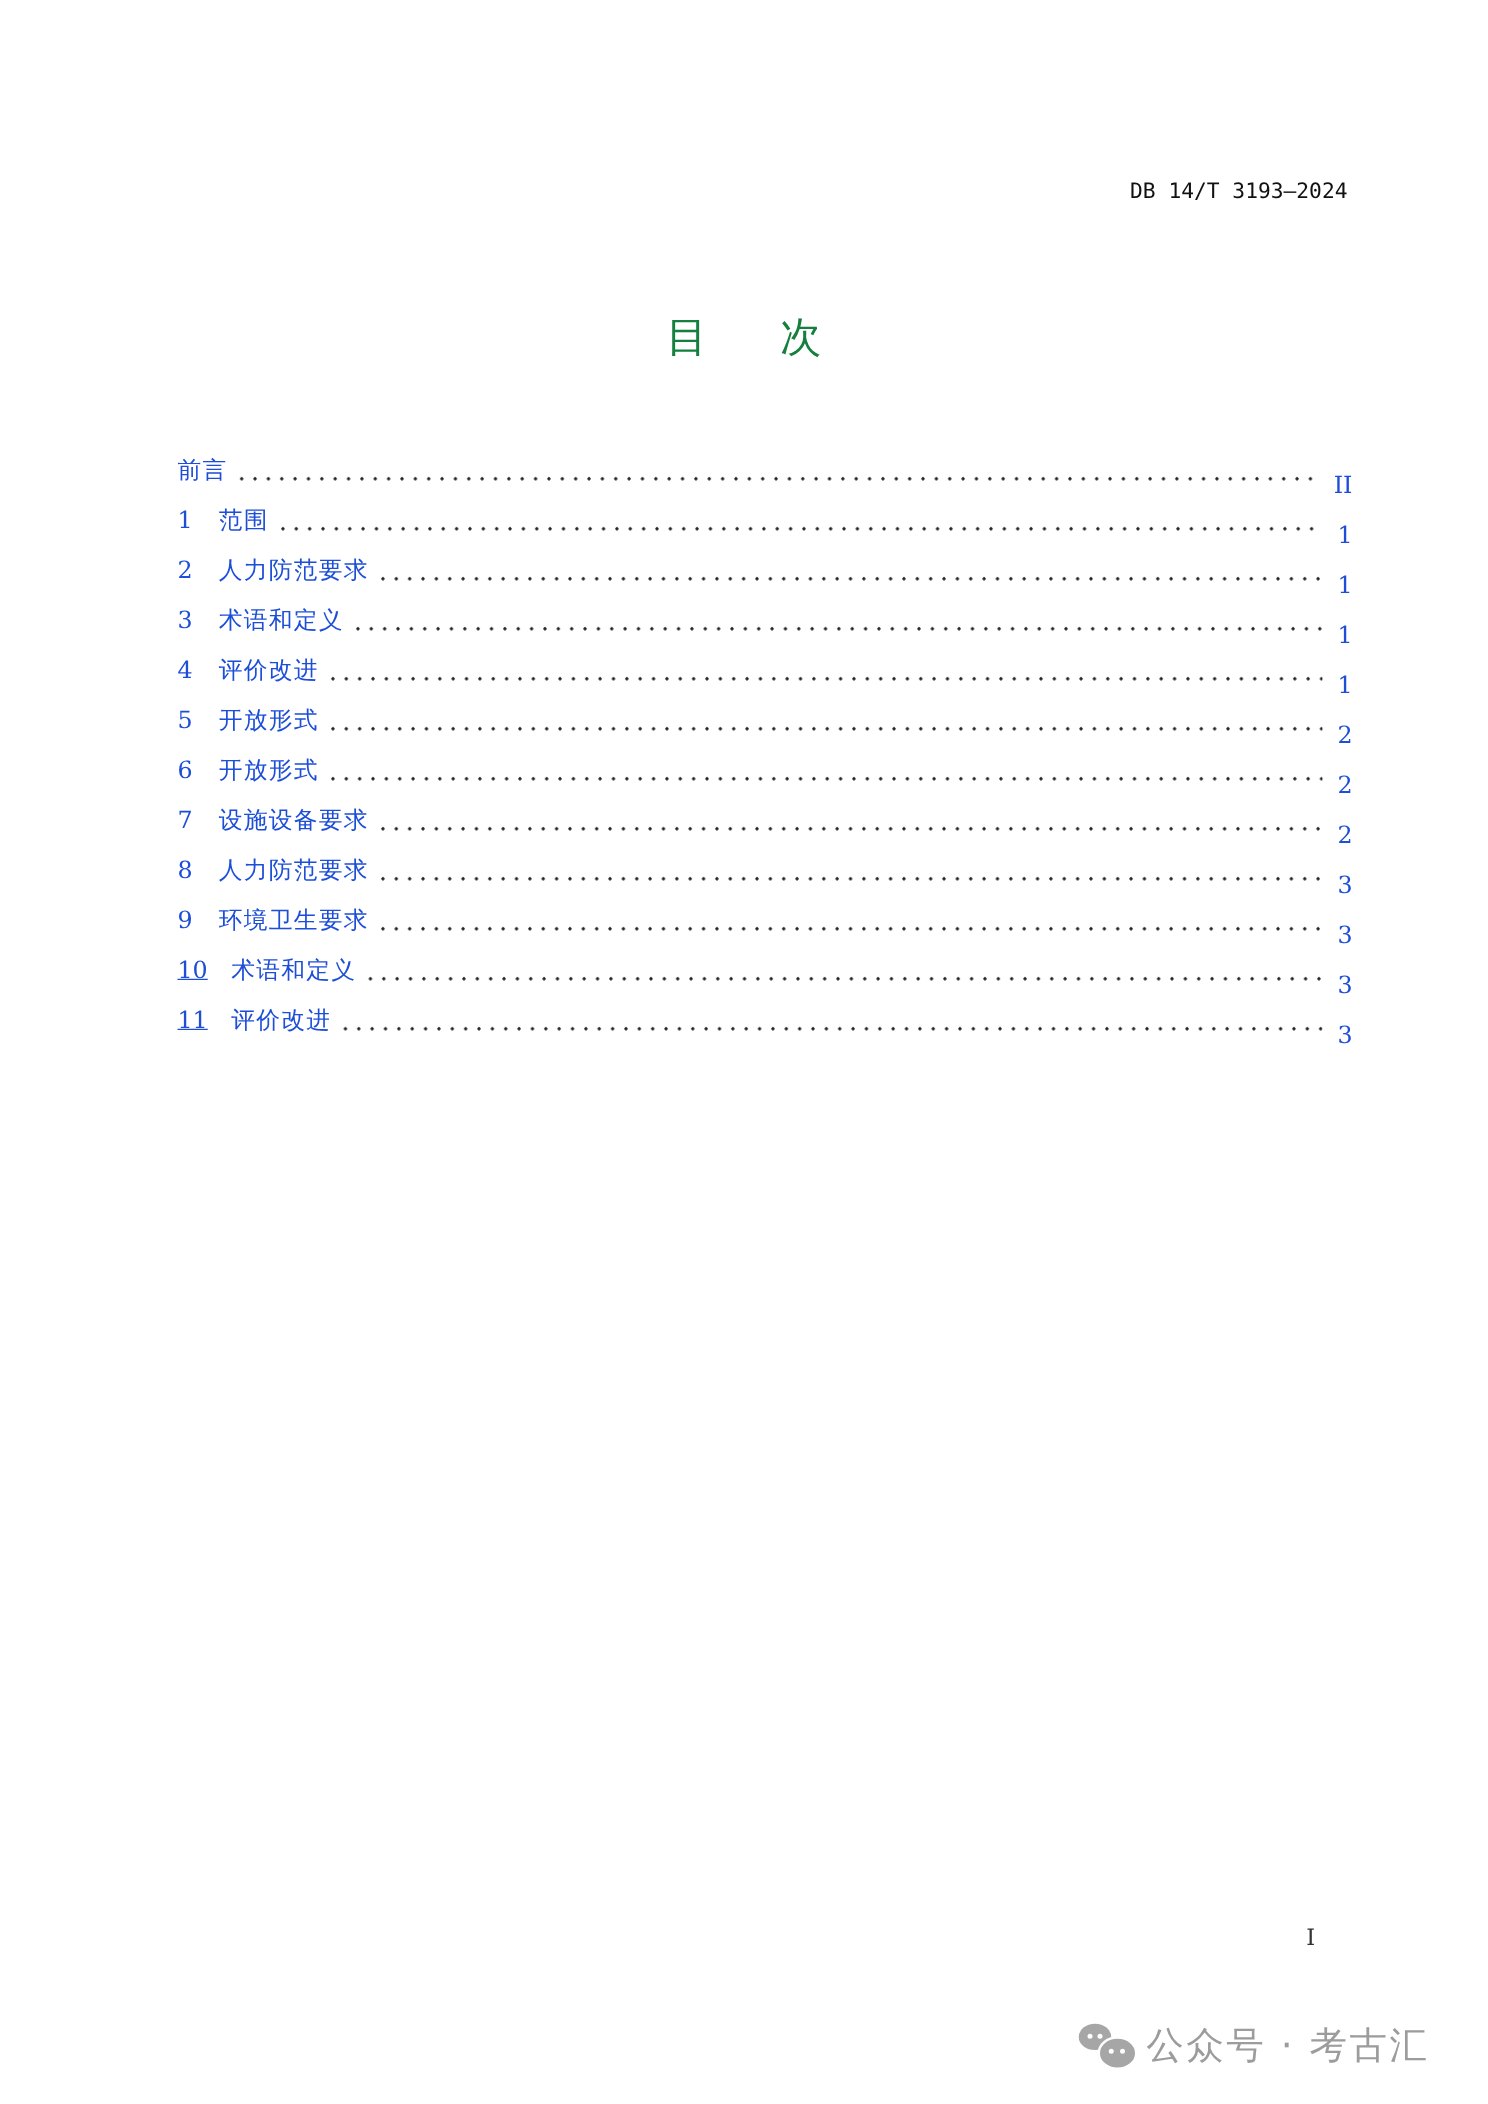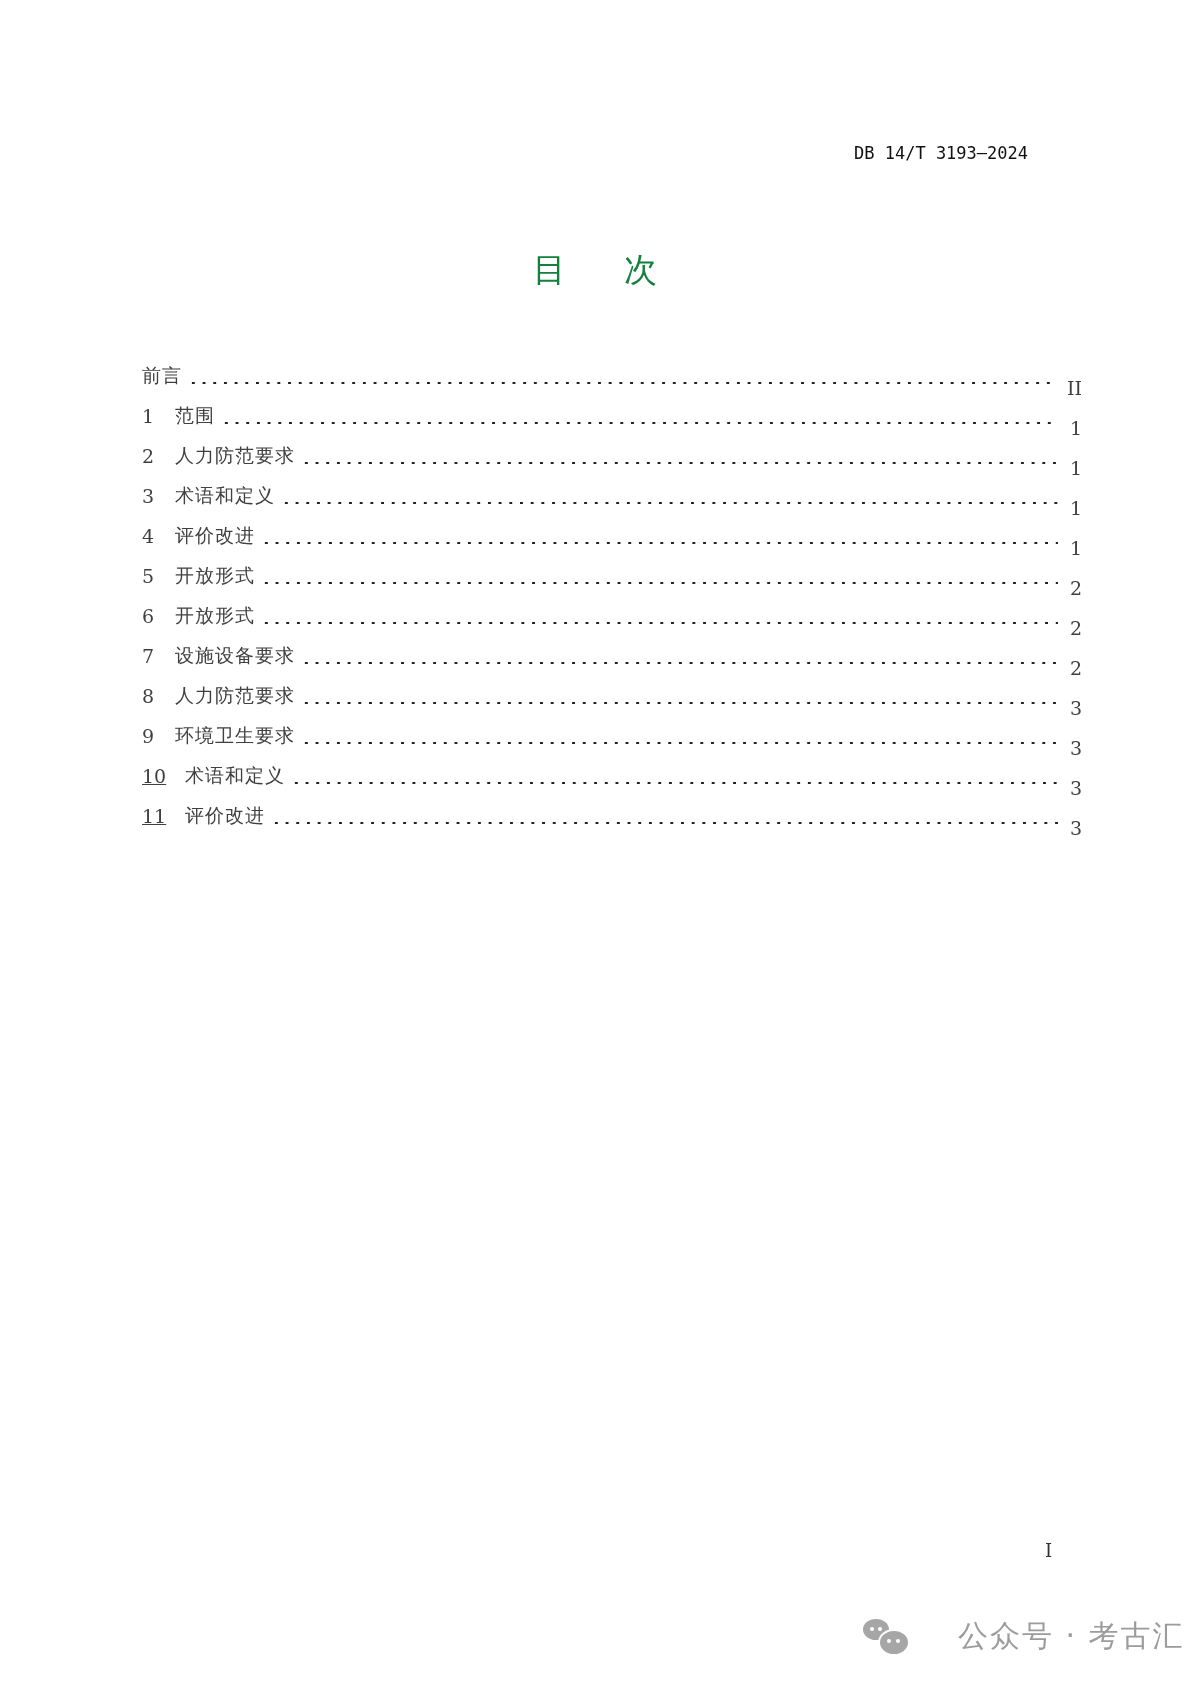--- a/index.html
+++ b/index.html
@@ -1,37 +1,37 @@
 <!DOCTYPE html>
 <html><head>
 <meta charset="utf-8">
 <style>
   html, body { margin:0; padding:0; background:#ffffff; }
   body { width:1190px; height:1683px; position:relative; overflow:hidden;
          font-family:"DejaVu Serif", "Liberation Serif", serif; color:#1a1a1a; }
-  .doc-code { position:absolute; left:838px; top:143px; width:190px; text-align:right;
+  .doc-code { position:absolute; left:888px; top:143px; width:190px; text-align:right;
               font-family:"DejaVu Sans Mono","Liberation Mono", monospace; font-size:17px;
               letter-spacing:0px; color:#111; white-space:nowrap; }
   .title { position:absolute; left:0; width:1190px; top:248px; text-align:center;
            font-family:"DejaVu Sans","Liberation Sans", sans-serif; font-size:33px; color:#15803d; }
   .title span { display:inline-block; }
   .title .gap { width:58px; }
   .toc { position:absolute; left:142px; top:356px; width:940px; }
-  .toc-row { height:40px; display:flex; align-items:center; font-size:19px; color:#404040; }
+  .toc-row { height:40px; display:flex; align-items:center; font-size:19px; color:#1d4ed8; }
   .toc-num { display:inline-block; flex:0 0 auto; }
   .toc-num.w1 { width:33px; }
   .toc-num.w2 { width:43px;text-decoration:underline; }
   .toc-num.w0 { width:0; }
   .toc-label { flex:0 0 auto; padding-right:4px; letter-spacing:1px; }
   .toc-dots { flex:1 1 auto; height:19px; margin:0 10px 0 2px;
               background-image:radial-gradient(circle, #222 1.1px, transparent 1.4px);
               background-size:10.7px 6px; background-repeat:repeat-x; background-position:left 13px; }
   .toc-page { flex:0 0 auto; min-width:14px; text-align:right;margin-top:24px; }
   .page-number { position:absolute; left:1045px; top:1540px; font-size:18px; color:#333; }
-  .watermark { position:absolute; left:863px; top:1614px; height:44px; display:flex; align-items:center;gap:41px; }
+  .watermark { position:absolute; left:863px; top:1614px; height:44px; display:flex; align-items:center; }
   .watermark .wx-icon { width:44px; height:38px; position:relative; margin-right:10px; }
   .wx-icon .b1 { position:absolute; left:0; top:2px; width:26px; height:21px; background:#a6a6a6; border-radius:50%; }
   .wx-icon .b2 { position:absolute; left:15px; top:12px; width:28px; height:23px; background:#a6a6a6; border-radius:50%; border:2px solid #fff; }
   .wx-icon .e { position:absolute; width:4px; height:4px; background:#fff; border-radius:50%; }
   .watermark .wm-text { font-family:"DejaVu Sans","Liberation Sans", sans-serif; font-size:30px;
                         color:#9c9c9c; letter-spacing:2px; white-space:nowrap; }
 </style>
 </head>
 <body>
 

